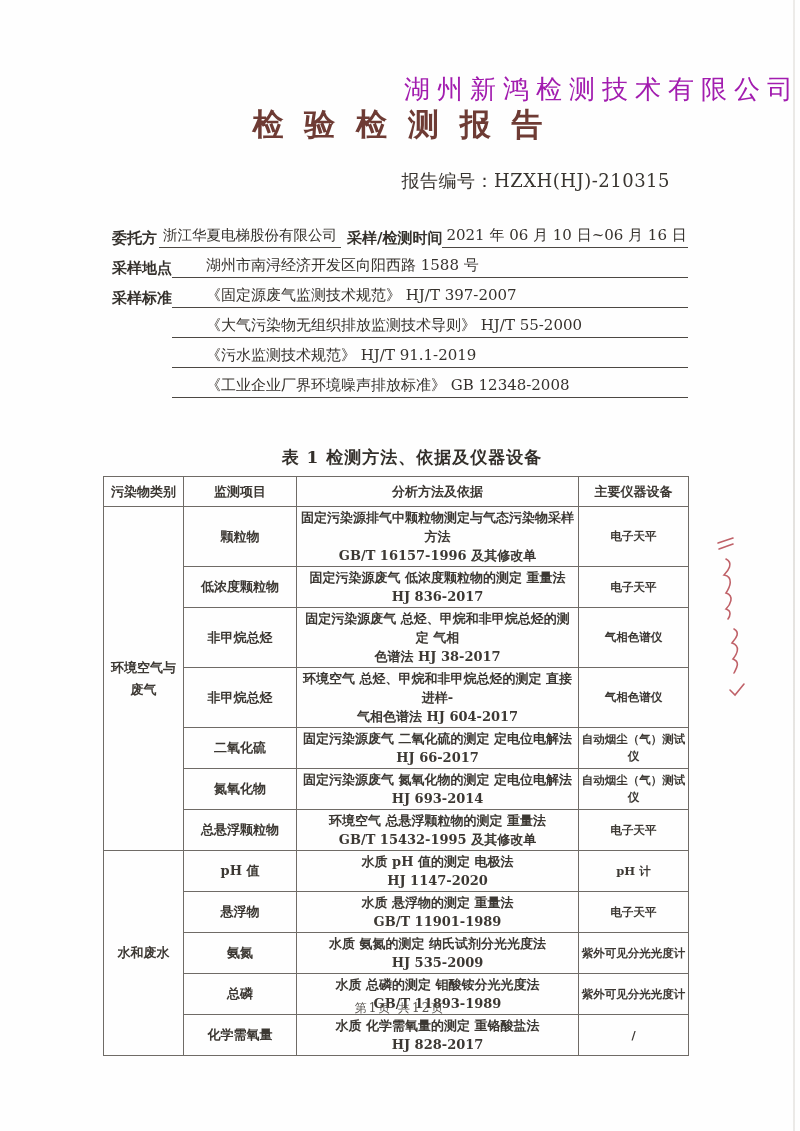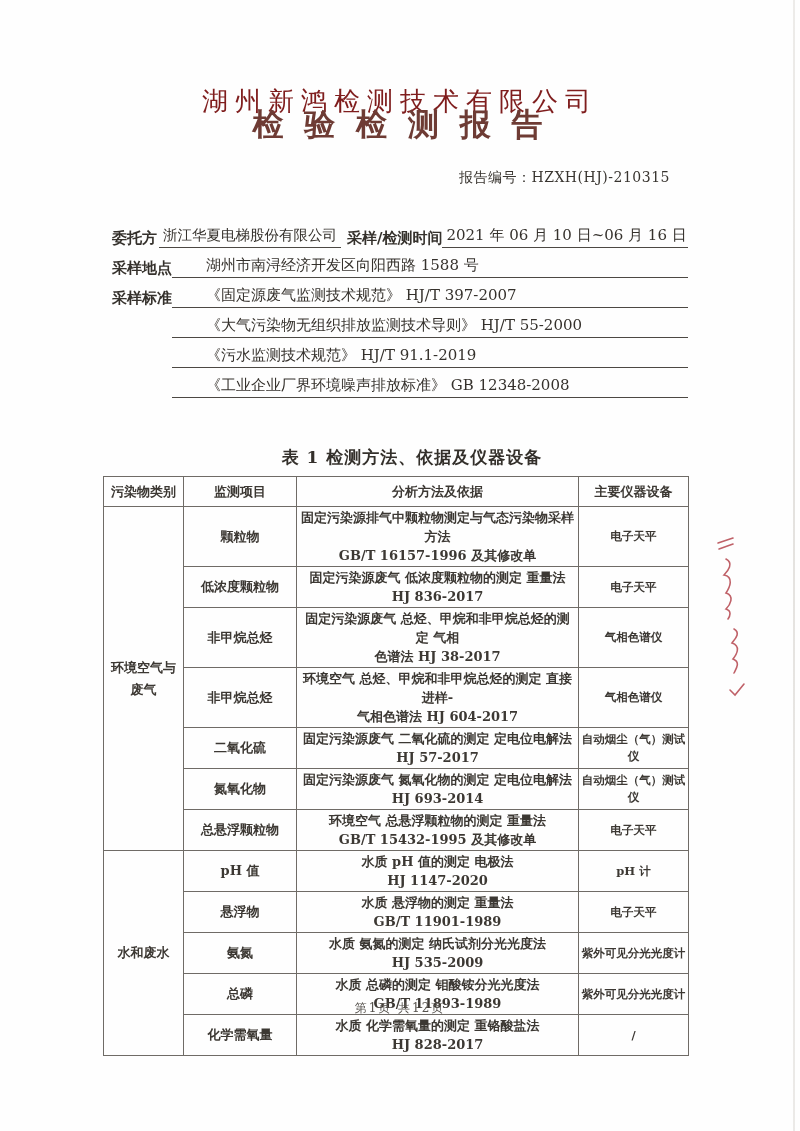--- a/index.html
+++ b/index.html
@@ -10,31 +10,31 @@
     font-family:"DejaVu Serif","Liberation Serif",serif;
     color:#3a3632; overflow:hidden;
   }
   .scan-edge {
     position:absolute; top:0; right:5px; width:2px; height:1131px;
     background:linear-gradient(to bottom,#e9e7e4 0%,#dddad6 40%,#e7e5e2 100%);
     opacity:.8;
   }
   .company-title {
     position:absolute; top:72px; left:0; width:100%;
-    text-align:center; font-size:26px; font-weight:400;
-    color:#7f1d1d; letter-spacing:7px; white-space:nowrap;margin-top:12px;
+    text-align:right; font-size:26px; font-weight:400;
+    color:#a21caf; letter-spacing:7px; white-space:nowrap;
   }
   .report-title {
     position:absolute; top:104px; left:0; width:100%;
     text-align:center; font-size:31px; font-weight:700;
     color:#6e3b34; letter-spacing:5px; white-space:nowrap;
   }
   .report-no {
     position:absolute; top:169px; right:130px;
-    font-size:14px; color:#38342f; letter-spacing:.5px;
+    font-size:18px; color:#38342f; letter-spacing:.5px;
   }
   .fields { position:absolute; left:112px; top:218px; width:576px; font-size:15px; color:#35312c; }
   .frow { display:flex; align-items:flex-end; height:30px; }
   .flabel { font-weight:700; white-space:nowrap; }
   .flabel.w60 { width:60px; }
   .fspacer { width:60px; }
   .fvalue {
     border-bottom:1px solid #4c4843; padding:0 4px 2px;
     white-space:nowrap; overflow:hidden;
   }
@@ -159,21 +159,21 @@
         <td class="method">
           <div>环境空气  总烃、甲烷和非甲烷总烃的测定  直接进样-</div>
           <div>气相色谱法  HJ 604-2017</div>
         </td>
         <td class="inst">气相色谱仪</td>
       </tr>
       <tr>
         <td>二氧化硫</td>
         <td class="method">
           <div>固定污染源废气  二氧化硫的测定  定电位电解法</div>
-          <div>HJ 57-2017</div>
+          <div>HJ 66-2017</div>
         </td>
         <td class="inst">自动烟尘（气）测试仪</td>
       </tr>
       <tr>
         <td>氮氧化物</td>
         <td class="method">
           <div>固定污染源废气  氮氧化物的测定  定电位电解法</div>
           <div>HJ 693-2014</div>
         </td>
         <td class="inst">自动烟尘（气）测试仪</td>

